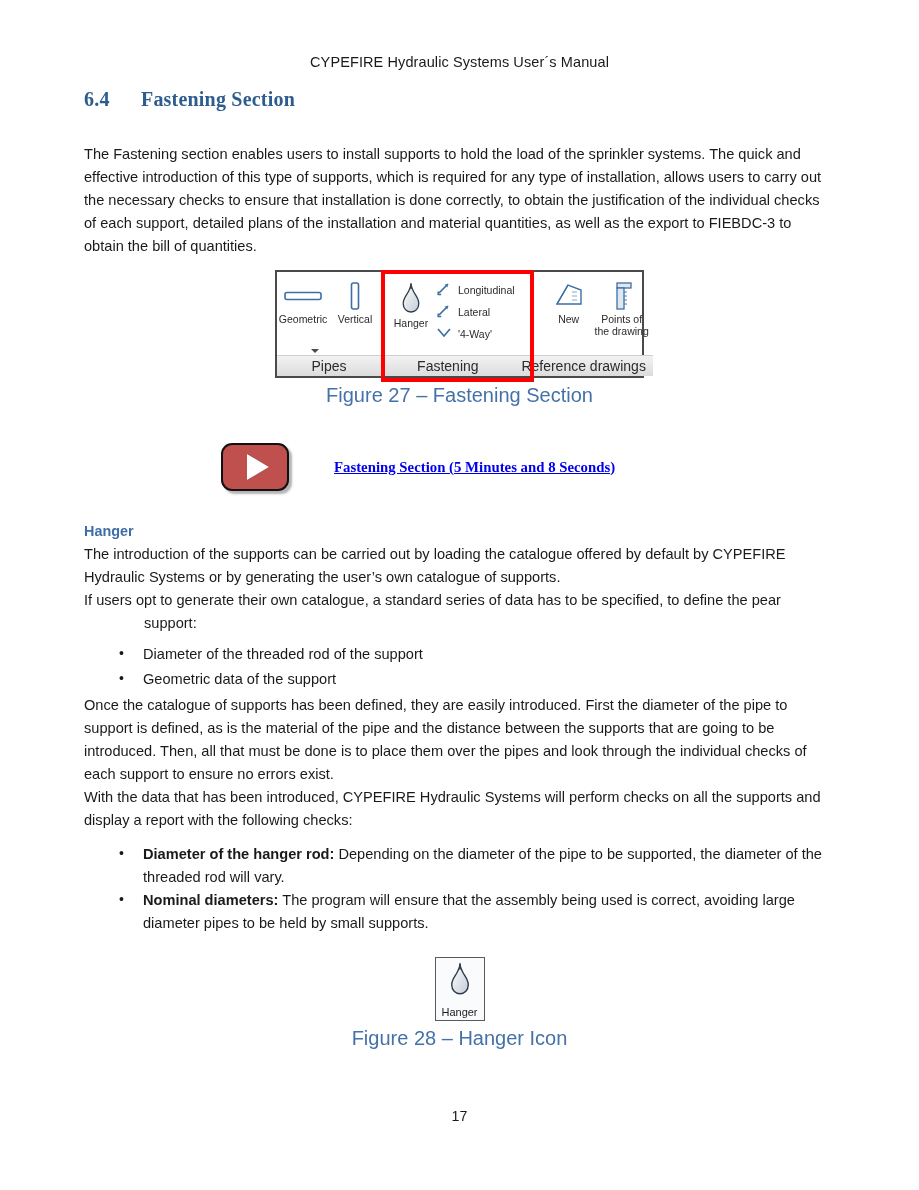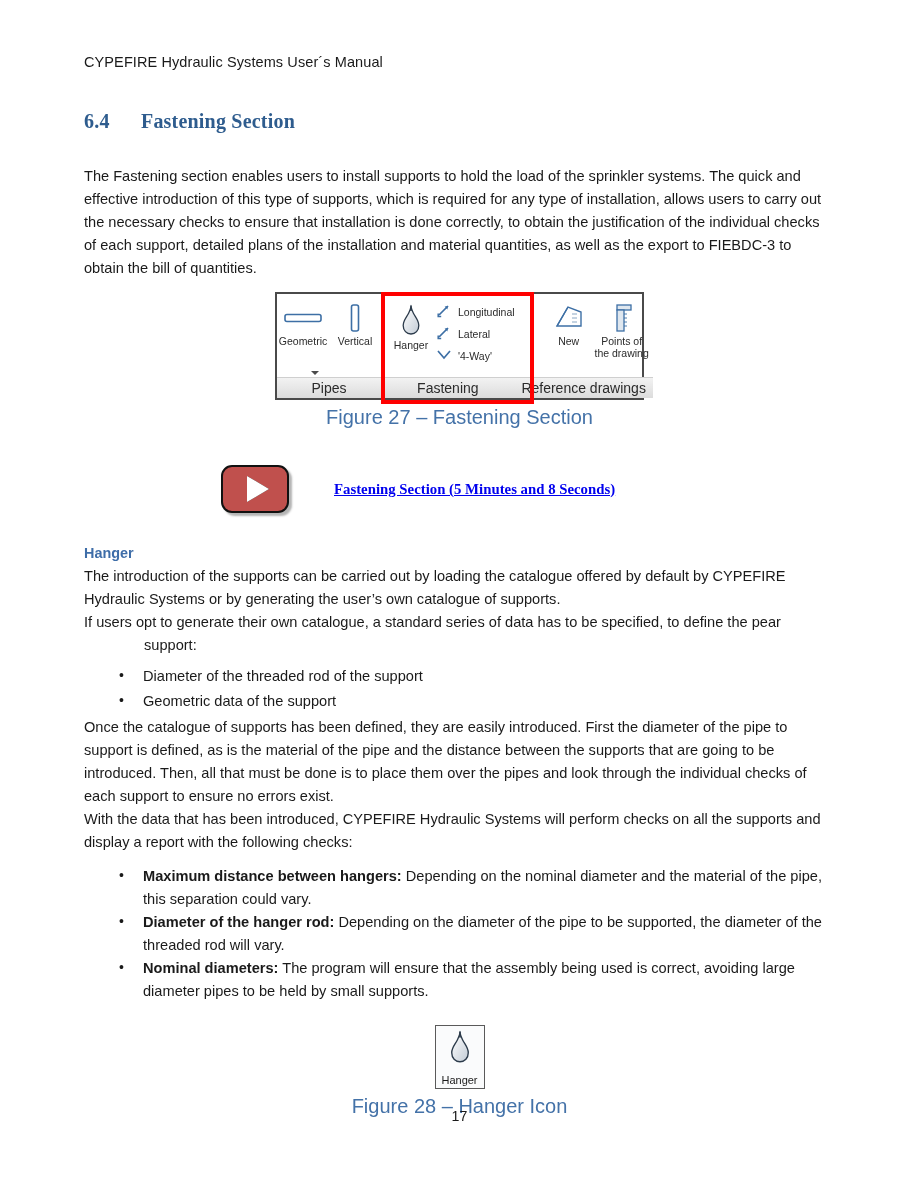--- a/index.html
+++ b/index.html
@@ -18,30 +18,30 @@
   .page {
     width: 919px;
     height: 1190px;
     position: relative;
     box-sizing: border-box;
     padding: 0 84px;
   }
 
   
   .doc-header {
-    text-align: left;
+    text-align: center;
     font-size: 14.5px;
     color: #1a1a1a;
     padding-top: 54px;
     letter-spacing: 0.1px;
   }
 
   
   .section-heading {
-    margin-top: 40px;
+    margin-top: 18px;
     display: flex;
     align-items: baseline;
     font-family: "Liberation Serif", serif;
     font-weight: bold;
     font-size: 20px;
     color: #2E5C8E;
     letter-spacing: 0.2px;
   }
   .section-heading .num { width: 57px; flex: none; }
 
@@ -410,21 +410,20 @@
   <ul class="bullets">
     <li>Diameter of the threaded rod of the support</li>
     <li>Geometric data of the support</li>
   </ul>
 
   <p class="body-par par-gap-sm">Once the catalogue of supports has been defined, they are easily introduced. First the diameter of the pipe to support is defined, as is the material of the pipe and the distance between the supports that are going to be introduced. Then, all that must be done is to place them over the pipes and look through the individual checks of each support to ensure no errors exist.</p>
 
   <p class="body-par par-gap">With the data that has been introduced, CYPEFIRE Hydraulic Systems will perform checks on all the supports and display a report with the following checks:</p>
 
   <ul class="bullets tight" style="margin-top:11px;">
-    <li><b>Maximum distance between hangers:</b><span> Depending on the nominal diameter and the material of the pipe, this separation could vary.</span></li>
     <li><b>Diameter of the hanger rod:</b><span> Depending on the diameter of the pipe to be supported, the diameter of the threaded rod will vary.</span></li>
     <li><b>Nominal diameters:</b><span> The program will ensure that the assembly being used is correct, avoiding large diameter pipes to be held by small supports.</span></li>
   </ul>
 
   <div class="figure-block">
     <div class="hanger-fig-wrap">
       <div class="hanger-box">
         <span>
           <svg width="28" height="36" viewBox="0 0 26 34">
             <defs>

